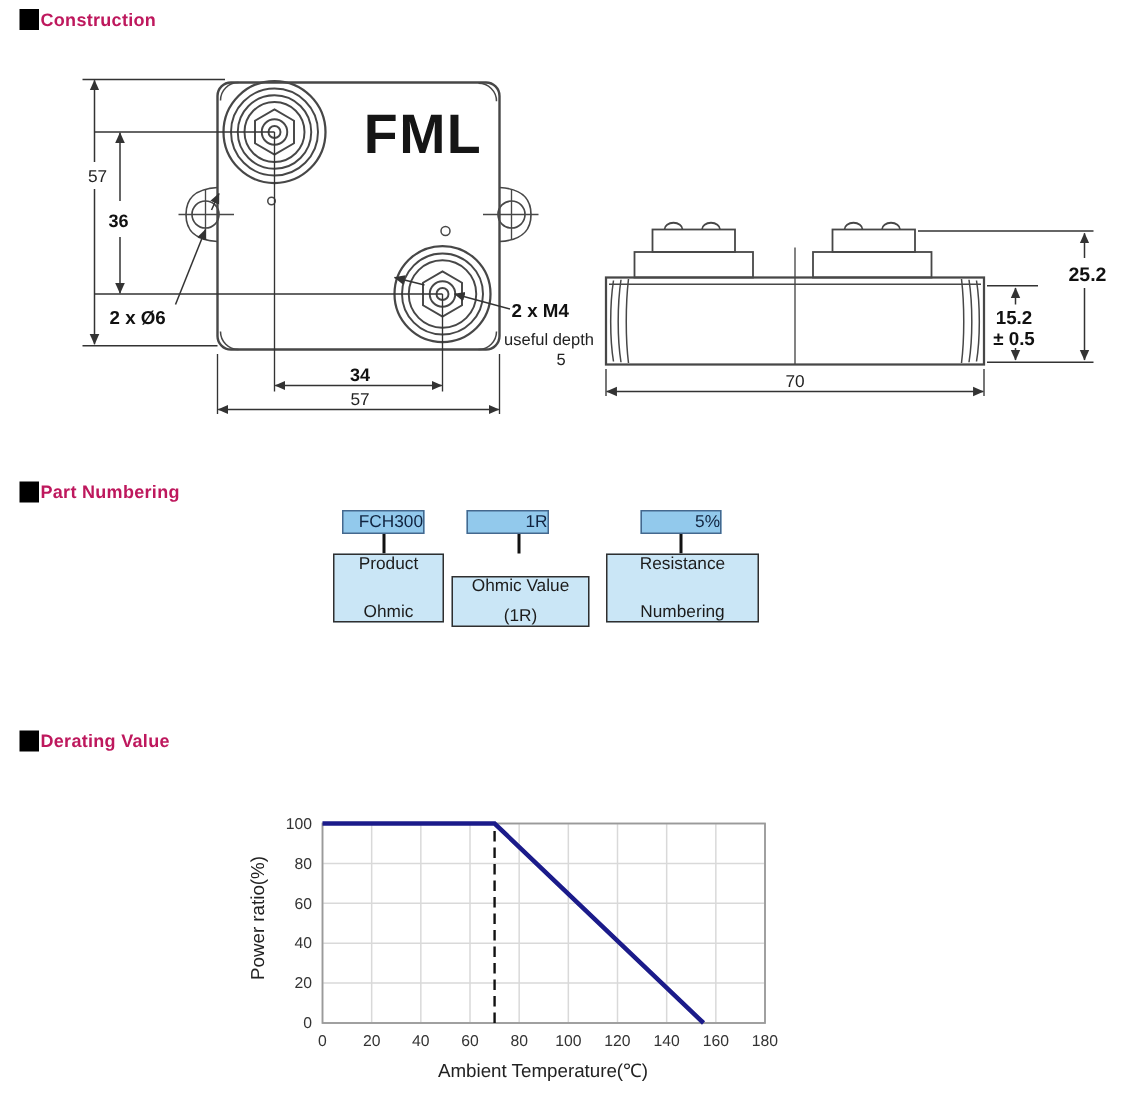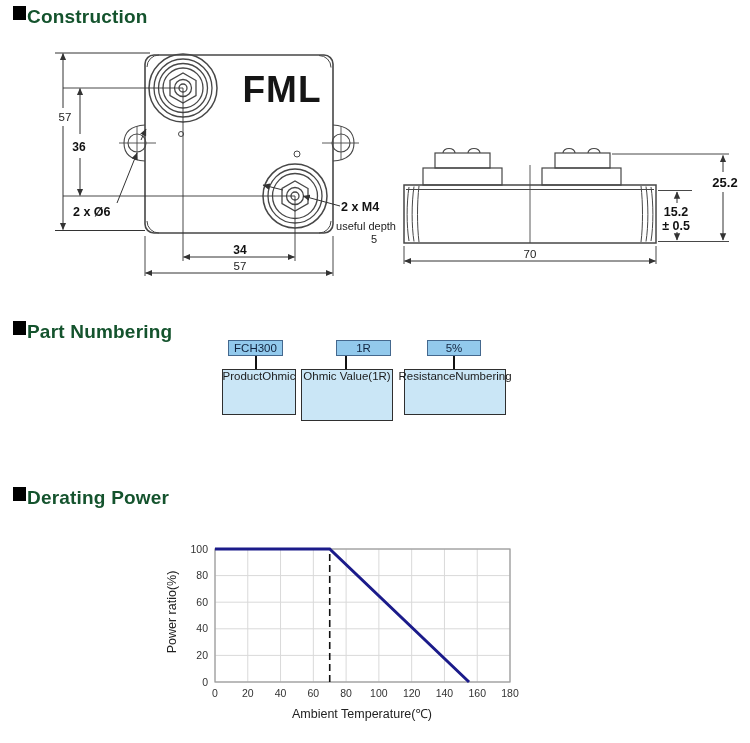--- a/index.html
+++ b/index.html
@@ -1,21 +1,21 @@
 <!DOCTYPE html>
 <html><head>
 <meta charset="utf-8">
 <style>
   html,body{margin:0;padding:0}
   body{width:750px;height:743px;background:#fff;font-family:"Liberation Sans",sans-serif;position:relative;overflow:hidden}
-  .sec-head{position:absolute;left:13px;display:flex;font-weight:bold;font-size:19px;color:#14532d;letter-spacing:0.2px}
+  .sec-head{position:absolute;left:13px;display:flex;align-items:center;font-weight:bold;font-size:12px;color:#be185d;letter-spacing:0.2px}
   .sq{width:13px;height:14px;background:#000;display:inline-block;margin-right:1px;flex:0 0 auto}
   svg{position:absolute}
-  .pn-code{position:absolute;box-sizing:border-box;background:#92c9ec;border:1px solid #44688e;text-align:center;font-size:11.5px;line-height:14px;color:#10233f}
-  .pn-box{position:absolute;box-sizing:border-box;background:#cae6f6;border:1.3px solid #2f2f2f;display:flex;justify-content:center;text-align:center;font-size:11.5px;color:#1c1c1c}
+  .pn-code{position:absolute;box-sizing:border-box;background:#92c9ec;border:1px solid #44688e;text-align:right;font-size:11.5px;line-height:14px;color:#10233f}
+  .pn-box{position:absolute;box-sizing:border-box;background:#cae6f6;border:1.3px solid #2f2f2f;display:flex;flex-direction:column;justify-content:space-between;text-align:center;font-size:11.5px;color:#1c1c1c}
   .pn-conn{position:absolute;width:1.5px;background:#111}
   svg text{font-family:"Liberation Sans",sans-serif}
   .t-dim-b{font-weight:bold;font-size:12px;fill:#111}
   .t-dim{font-size:11.5px;fill:#222}
   .t-call-b{font-weight:bold;font-size:12.5px;fill:#111}
   .t-call{font-size:11px;fill:#222}
   .t-big{font-weight:bold;font-size:13px;fill:#111}
   .t-big2{font-weight:bold;font-size:12.5px;fill:#111}
   .t-fml{font-weight:bold;font-size:37px;fill:#151515;letter-spacing:1px}
   .tick{font-size:10.5px;fill:#333}
@@ -28,21 +28,21 @@
 <div class="sec-head" style="top:6px">
   <span class="sq"></span>
   <span>Construction</span>
 </div>
 <div class="sec-head" style="top:321px">
   <span class="sq"></span>
   <span>Part Numbering</span>
 </div>
 <div class="sec-head" style="top:487px">
   <span class="sq"></span>
-  <span>Derating Power</span>
+  <span>Derating Value</span>
 </div>
 
 <svg id="construction-svg" style="left:0;top:40px" width="750" height="250" viewBox="0 0 750 250">
   <defs>
     <marker id="arr" viewBox="0 0 10 10" refX="8.5" refY="5" markerWidth="8" markerHeight="8" orient="auto-start-reverse">
       <path d="M0,1 L9,5 L0,9 Z" fill="#333"></path>
     </marker>
   </defs>
 
   <g>
@@ -172,32 +172,32 @@
   <g>
     <text class="t-big" x="725" y="147" text-anchor="middle">25.2</text>
     <text class="t-big2" x="676" y="176" text-anchor="middle">15.2</text>
     <text class="t-big2" x="676" y="190" text-anchor="middle">± 0.5</text>
     <text class="t-dim" x="530" y="218" text-anchor="middle">70</text>
   </g>
 </svg>
 
 <div>
   <div class="pn-code" style="left:228px;top:340px;width:55px;height:16px">FCH300</div>
-  <div class="pn-code" style="left:336px;top:340px;width:55px;height:16px">1R</div>
+  <div class="pn-code" style="left:311px;top:340px;width:55px;height:16px">1R</div>
   <div class="pn-code" style="left:427px;top:340px;width:54px;height:16px">5%</div>
 
   <div class="pn-conn" style="left:255px;top:356px;height:13px"></div>
   <div class="pn-conn" style="left:345px;top:356px;height:13px"></div>
   <div class="pn-conn" style="left:453px;top:356px;height:13px"></div>
 
   <div class="pn-box" style="left:222px;top:369px;width:74px;height:46px">
     <div>Product</div>
     <div>Ohmic</div>
   </div>
-  <div class="pn-box" style="left:301px;top:369px;width:92px;height:52px">
+  <div class="pn-box" style="left:301px;top:384px;width:92px;height:34px">
     <div>Ohmic Value</div>
     <div>(1R)</div>
   </div>
   <div class="pn-box" style="left:404px;top:369px;width:102px;height:46px">
     <div>Resistance</div>
     <div>Numbering</div>
   </div>
 </div>
 
 <svg id="chart-svg" style="left:150px;top:515px" width="430" height="228" viewBox="0 0 430 228">

